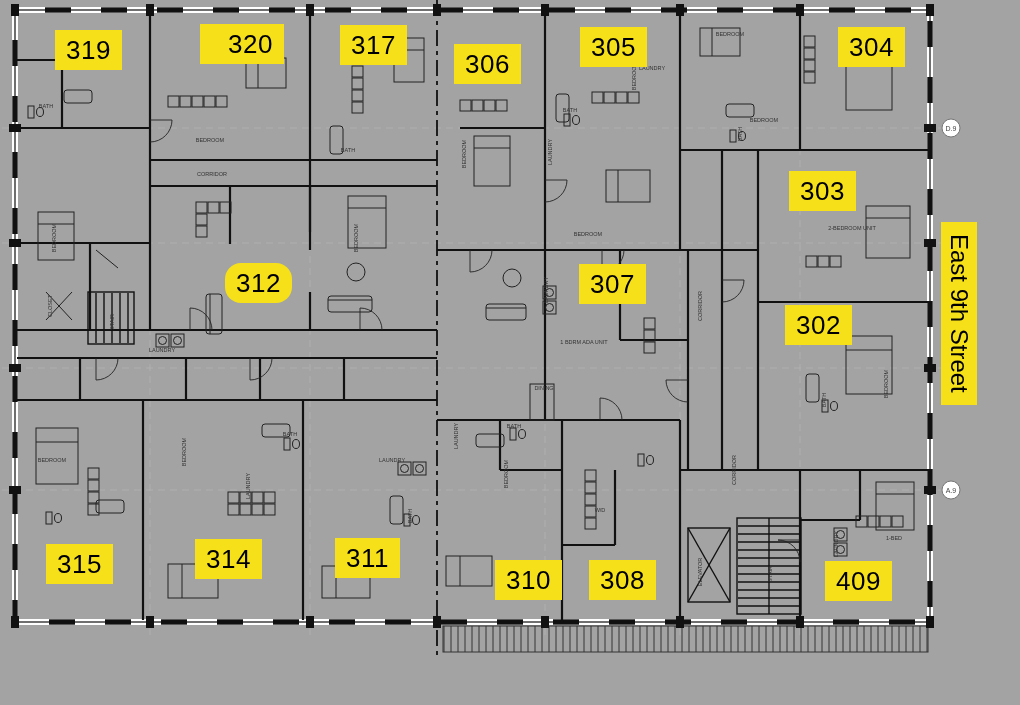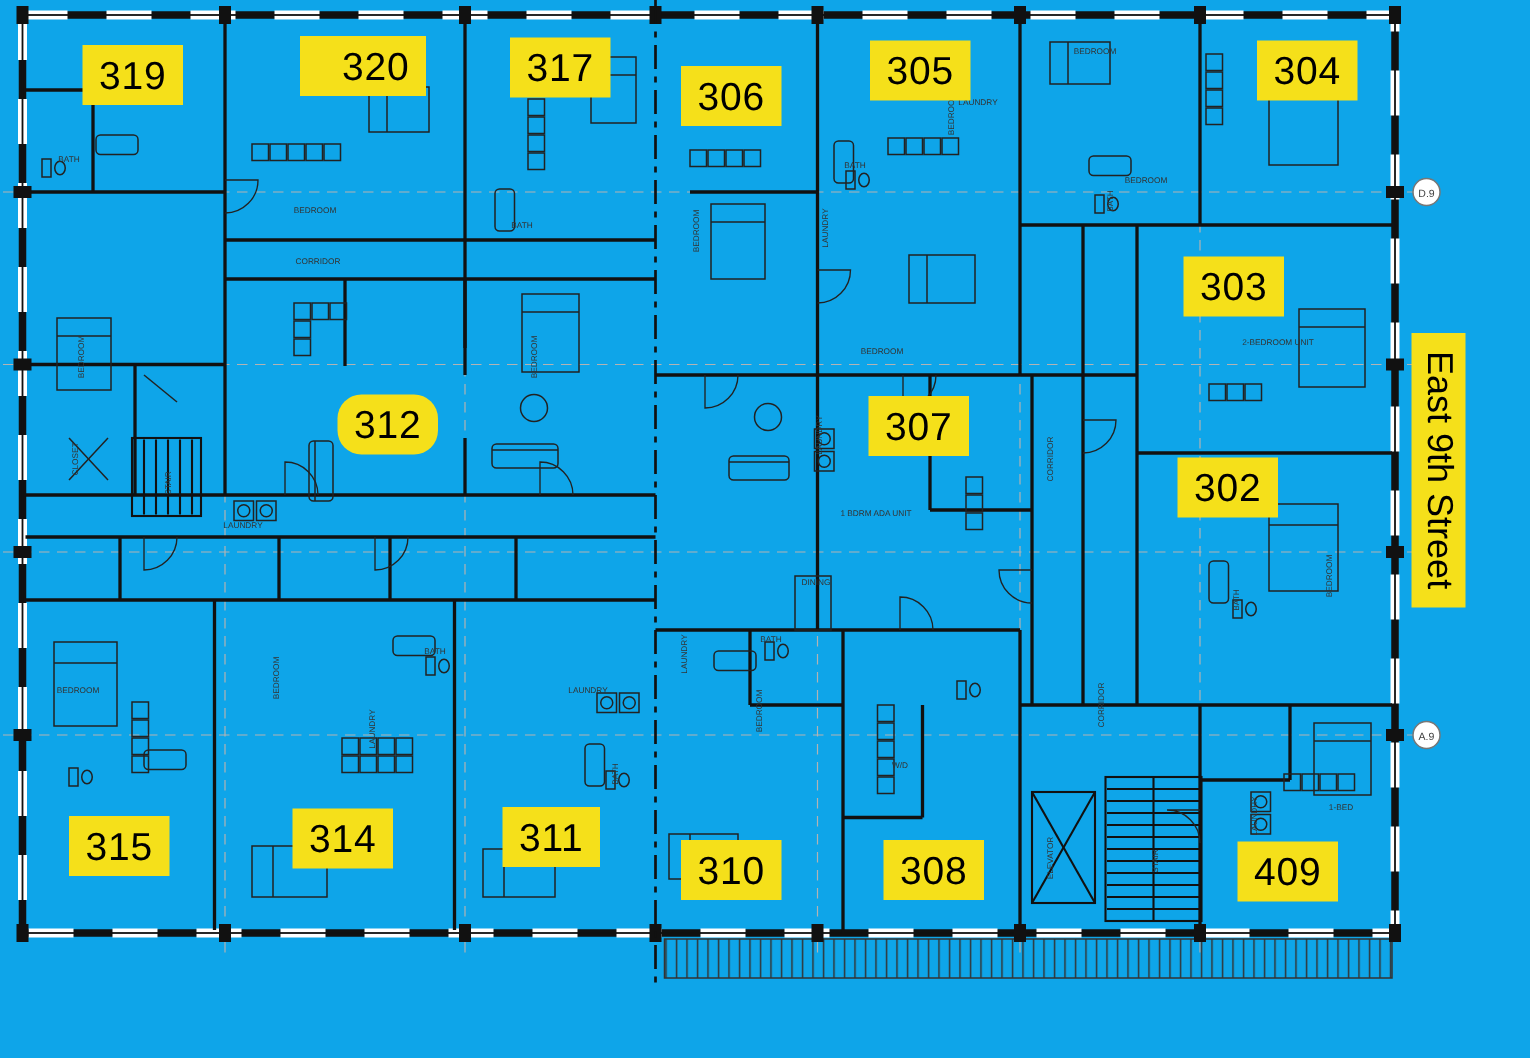--- a/index.html
+++ b/index.html
@@ -1,16 +1,16 @@
 <!DOCTYPE html>
 <html><head>
 <meta charset="utf-8">
 <style>
   html,body{margin:0;padding:0;background:#ffffff;}
-  #stage{position:relative;width:1020px;height:705px;background:#0ea5e9;overflow:hidden;
+  #stage{position:relative;width:1020px;height:705px;background:#a3a3a3;overflow:hidden;
          font-family:"Liberation Sans",sans-serif;}
   #plan-svg{position:absolute;left:0;top:0;}
   .unit-label{position:absolute;background:#f5e01a;color:#000;font-size:26px;line-height:36px;
               padding:2px 11px;letter-spacing:.5px;white-space:nowrap;}
   .street-label{position:absolute;background:#f5e01a;color:#000;padding:4px 12px;white-space:nowrap;}
   #street-east{left:977px;top:222px;font-size:24px;transform:rotate(90deg);transform-origin:0 0;}
   #street-south{left:394px;top:656px;font-size:25px;}
   #room-text text{font-size:5.5px;fill:#333;text-anchor:middle;font-family:"Liberation Sans",sans-serif;}
   .grid-bubble text{font-size:7px;fill:#444;text-anchor:middle;font-family:"Liberation Sans",sans-serif;}
 </style>
@@ -379,20 +379,20 @@
       <div class="unit-label" style="left: 454px; top: 44px;">306</div>
       <div class="unit-label" style="left: 580px; top: 27px;">305</div>
       <div class="unit-label" style="left: 838px; top: 27px;">304</div>
       <div class="unit-label" style="left: 789px; top: 171px;">303</div>
       <div class="unit-label" style="left: 579px; top: 264px;">307</div>
       <div class="unit-label" style="left: 785px; top: 305px;">302</div>
       <div class="unit-label" style="left: 225px; top: 263px; border-radius: 16px;">312</div>
       <div class="unit-label" style="left: 46px; top: 544px;">315</div>
       <div class="unit-label" style="left: 195px; top: 539px;">314</div>
       <div class="unit-label" style="left: 335px; top: 538px;">311</div>
-      <div class="unit-label" style="left: 454px; top: 560px;">310</div>
+      <div class="unit-label" style="left: 495px; top: 560px;">310</div>
       <div class="unit-label" style="left: 589px; top: 560px;">308</div>
       <div class="unit-label" style="left: 825px; top: 561px;">409</div>
     </div>
 
   <div class="street-label" id="street-east">East 9th Street</div>
 
 </div>
 
 </body></html>

